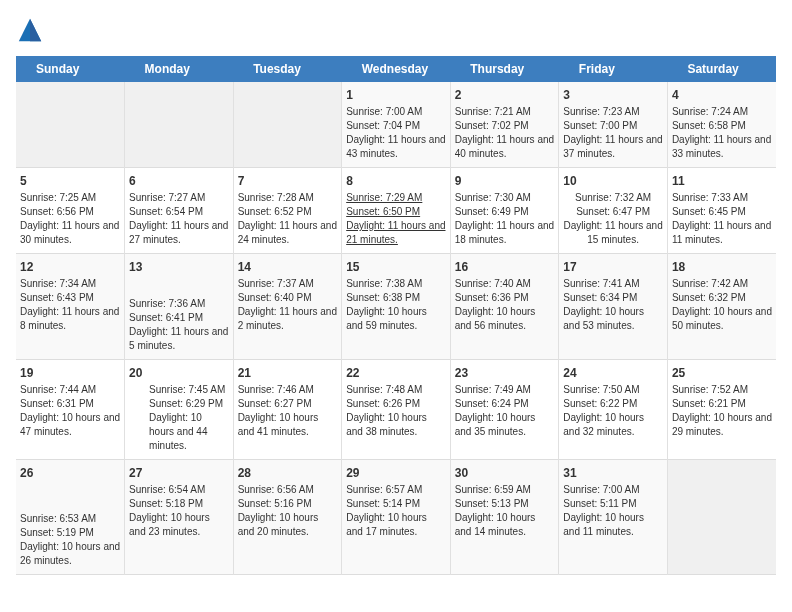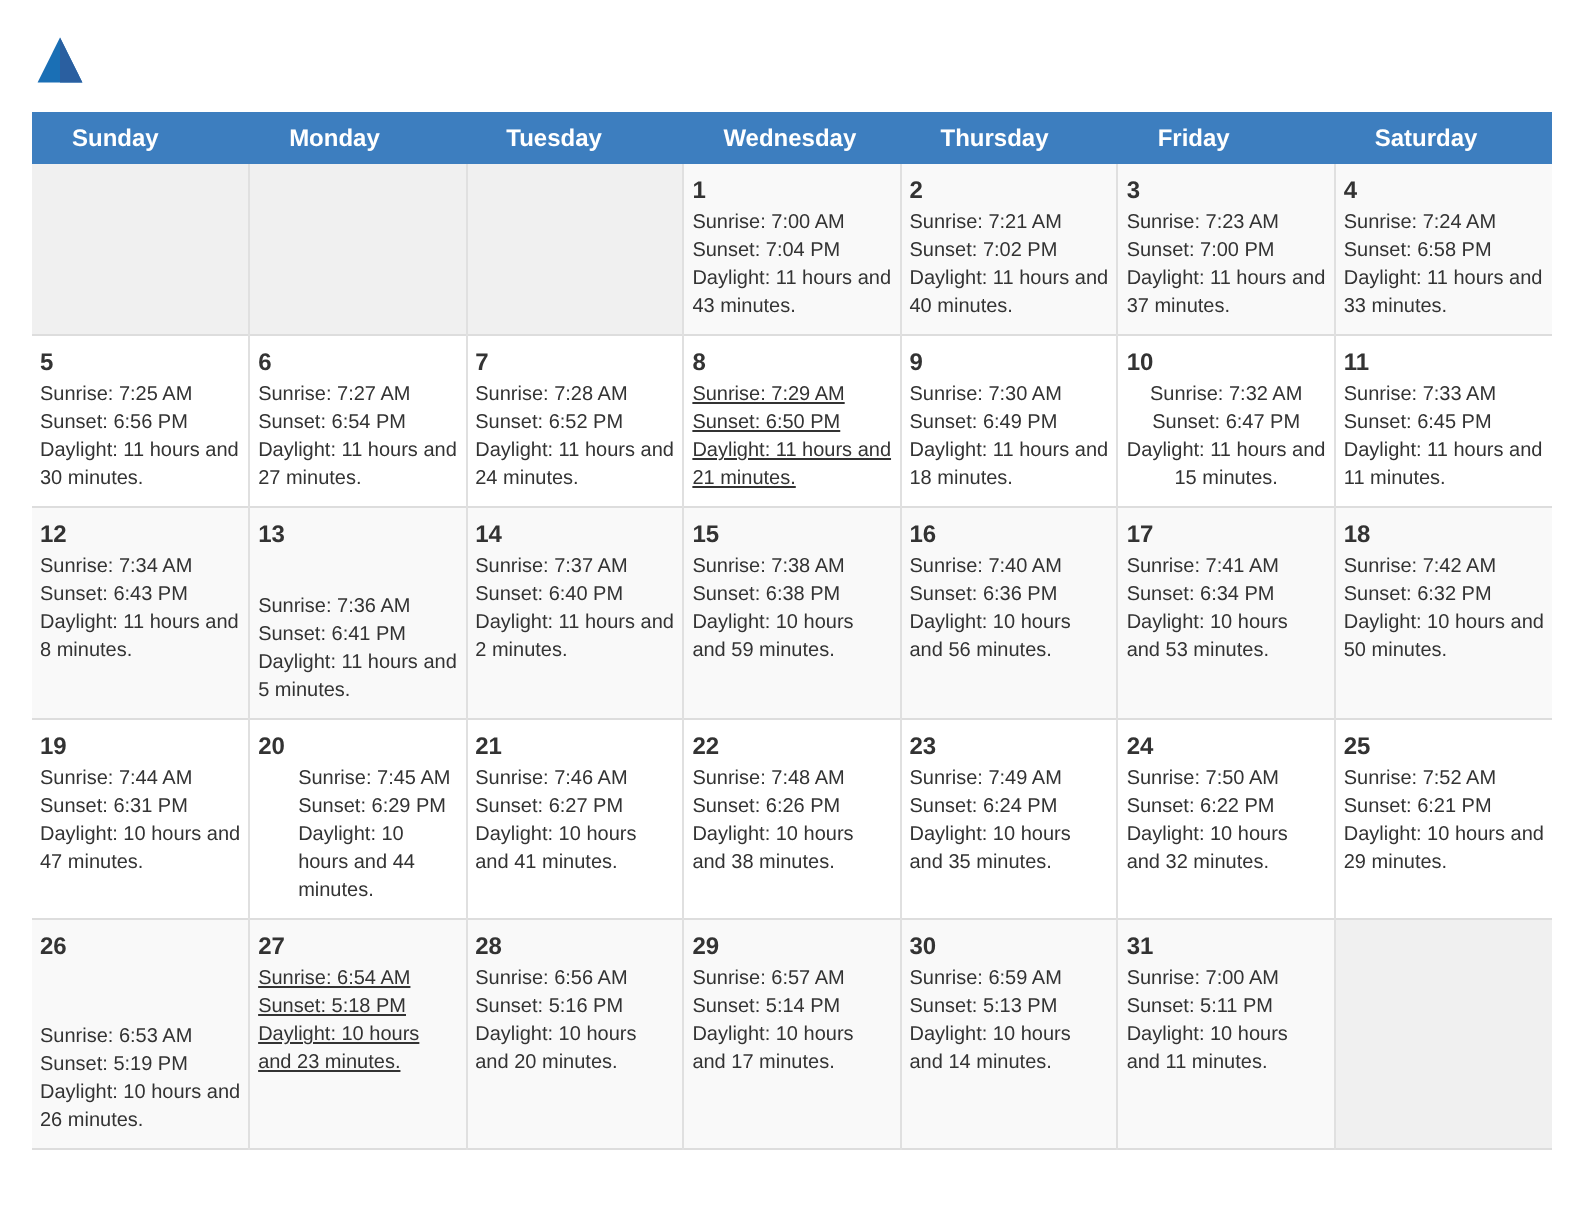--- a/index.html
+++ b/index.html
@@ -284,21 +284,21 @@
       </tr>
       <tr>
         <td>
           <span class="day-num">26</span>
           <div class="day-info" style="white-space: pre-line; margin-top: 32px;">Sunrise: 6:53 AM
 Sunset: 5:19 PM
 Daylight: 10 hours and 26 minutes.</div>
         </td>
         <td>
           <span class="day-num">27</span>
-          <div class="day-info" style="white-space: pre-line; text-decoration: underline;">Sunrise: 6:54 AM
+          <div class="day-info" style="white-space: pre-line;">Sunrise: 6:54 AM
 Sunset: 5:18 PM
 Daylight: 10 hours and 23 minutes.</div>
         </td>
         <td>
           <span class="day-num">28</span>
           <div class="day-info" style="white-space: pre-line;">Sunrise: 6:56 AM
 Sunset: 5:16 PM
 Daylight: 10 hours and 20 minutes.</div>
         </td>
         <td>

